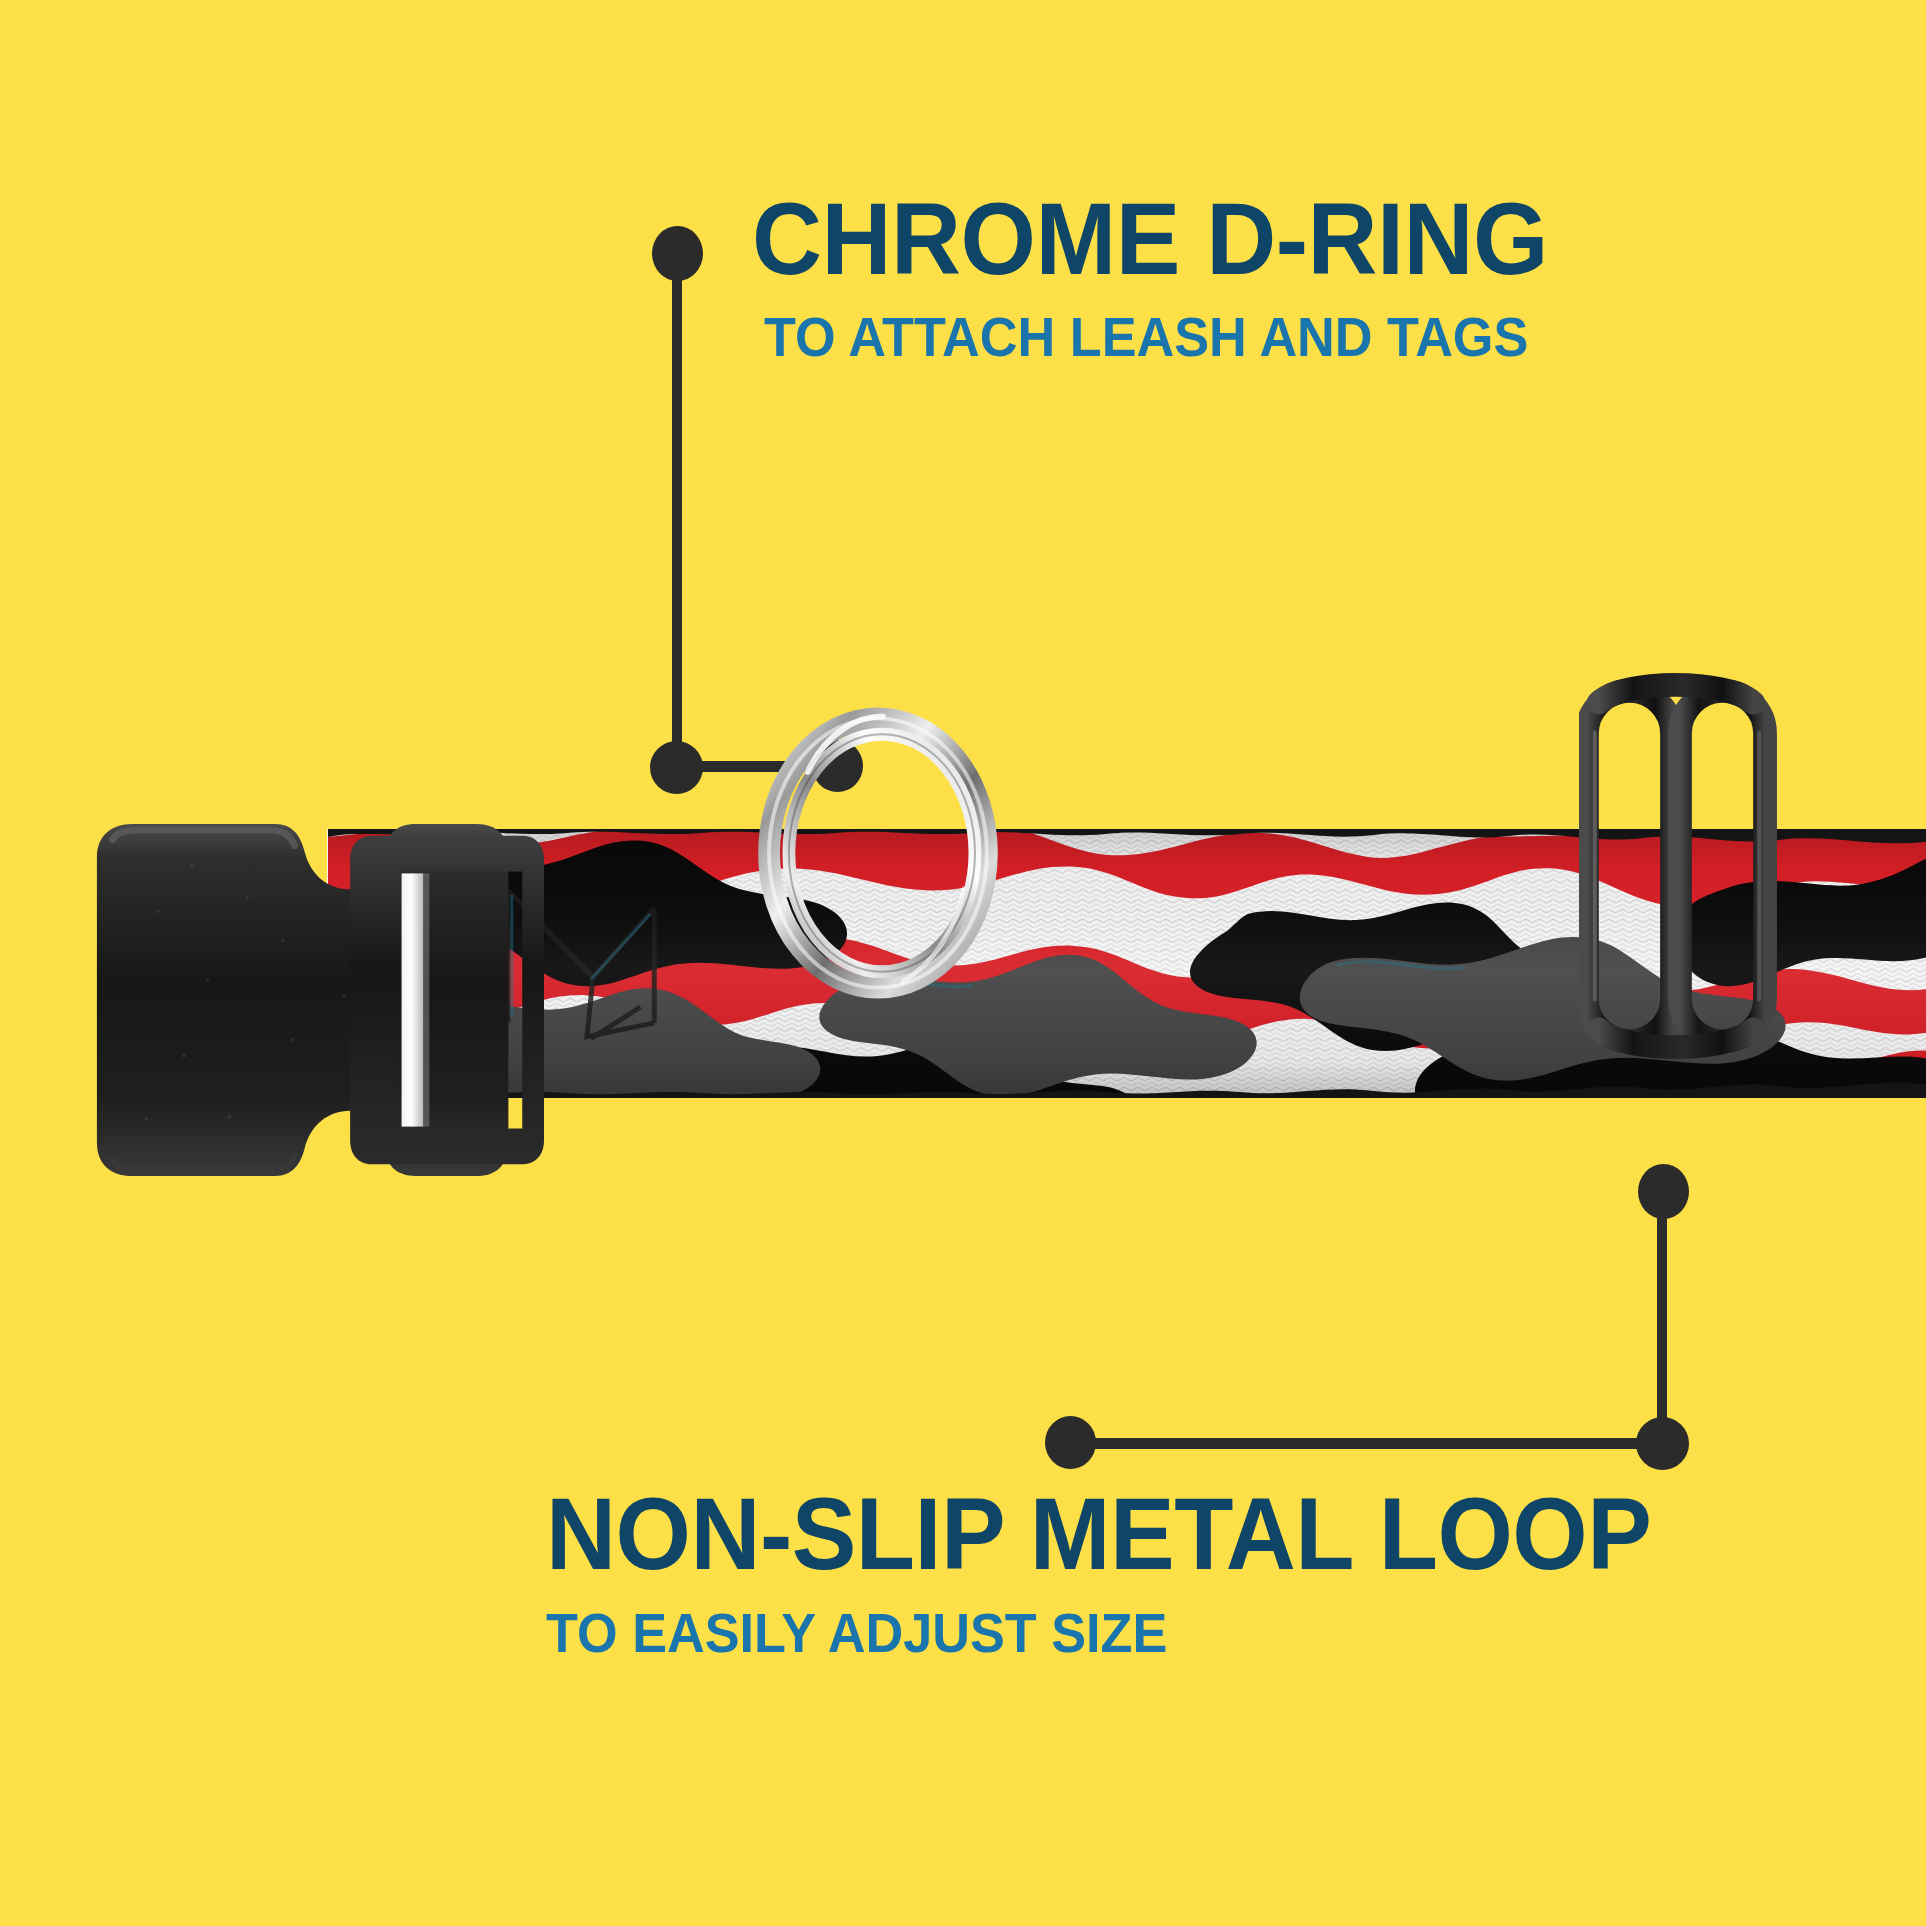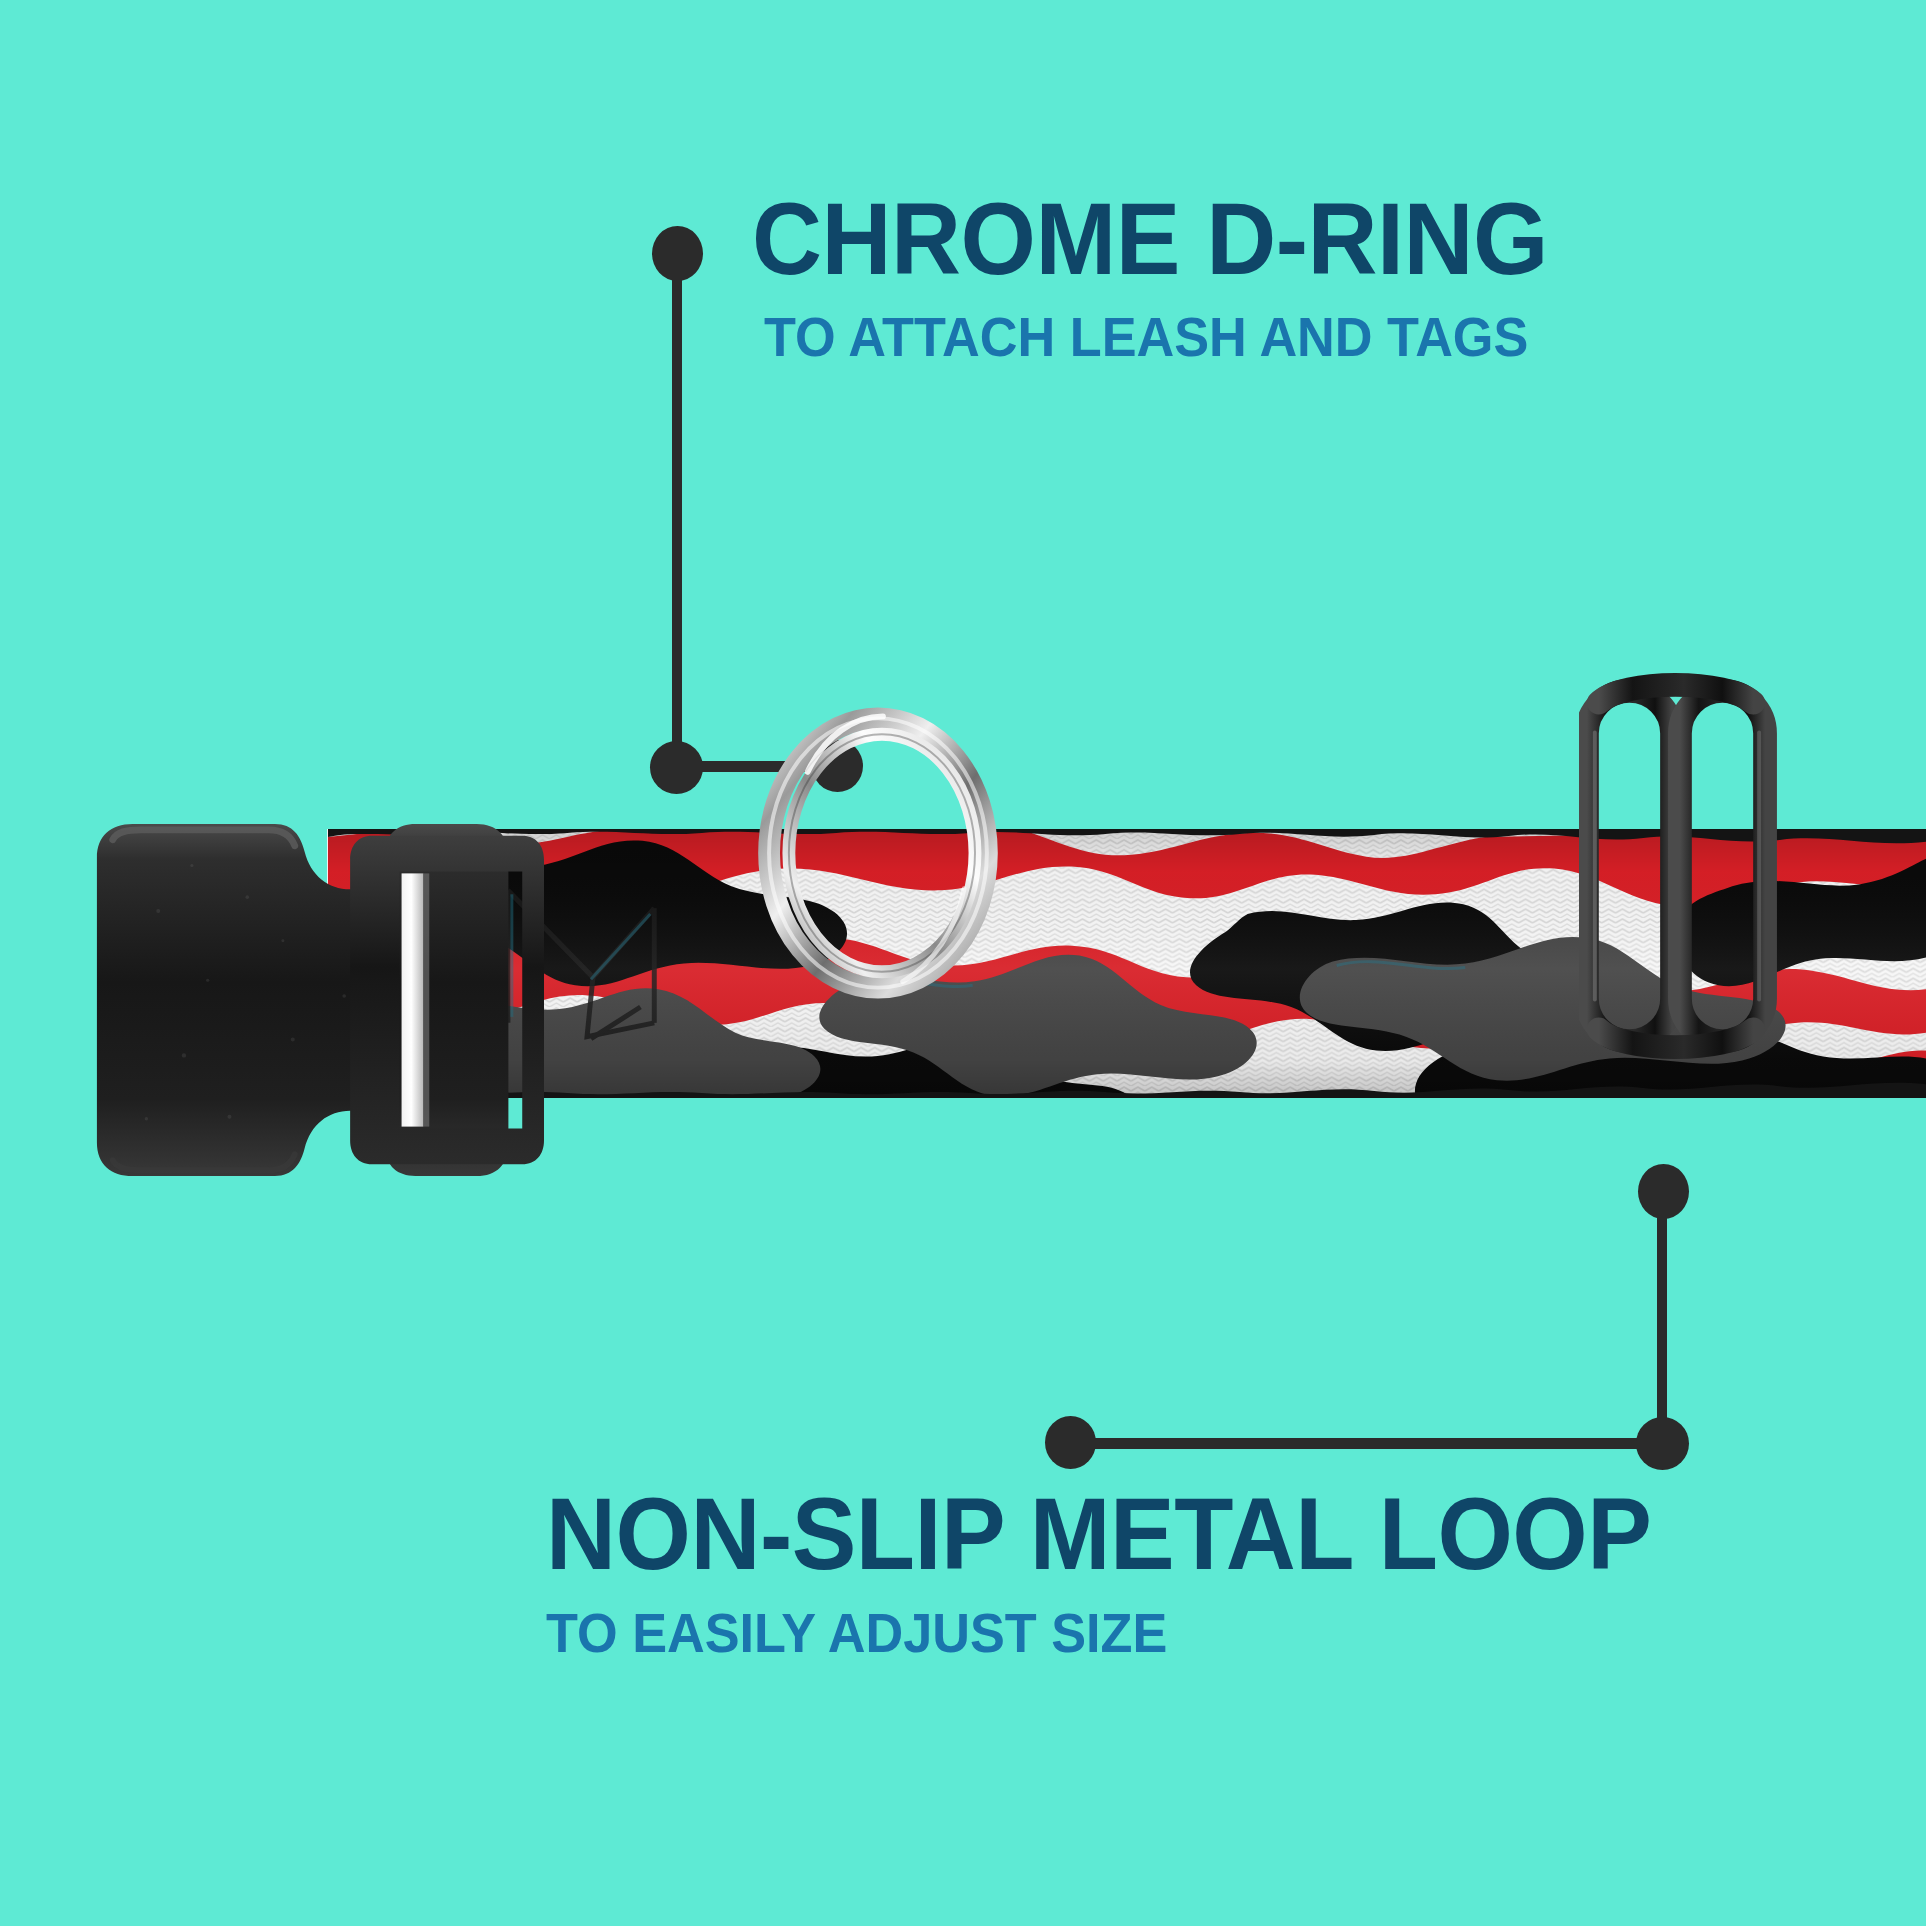--- a/index.html
+++ b/index.html
@@ -5,21 +5,21 @@
   * { margin:0; padding:0; box-sizing:border-box; }
   html, body {
     width:1927px; height:1927px;
     background:#ffffff;
     font-family:"Liberation Sans", sans-serif;
     overflow:hidden;
   }
   #stage {
     position:relative;
     width:1927px; height:1927px;
-    background:#5eead4;
+    background:#fde047;
   }
 
   
   .callout-title {
     position:absolute;
     font-weight:700;
     letter-spacing:-0.5px;
     white-space:nowrap;
     line-height:1;
   }

